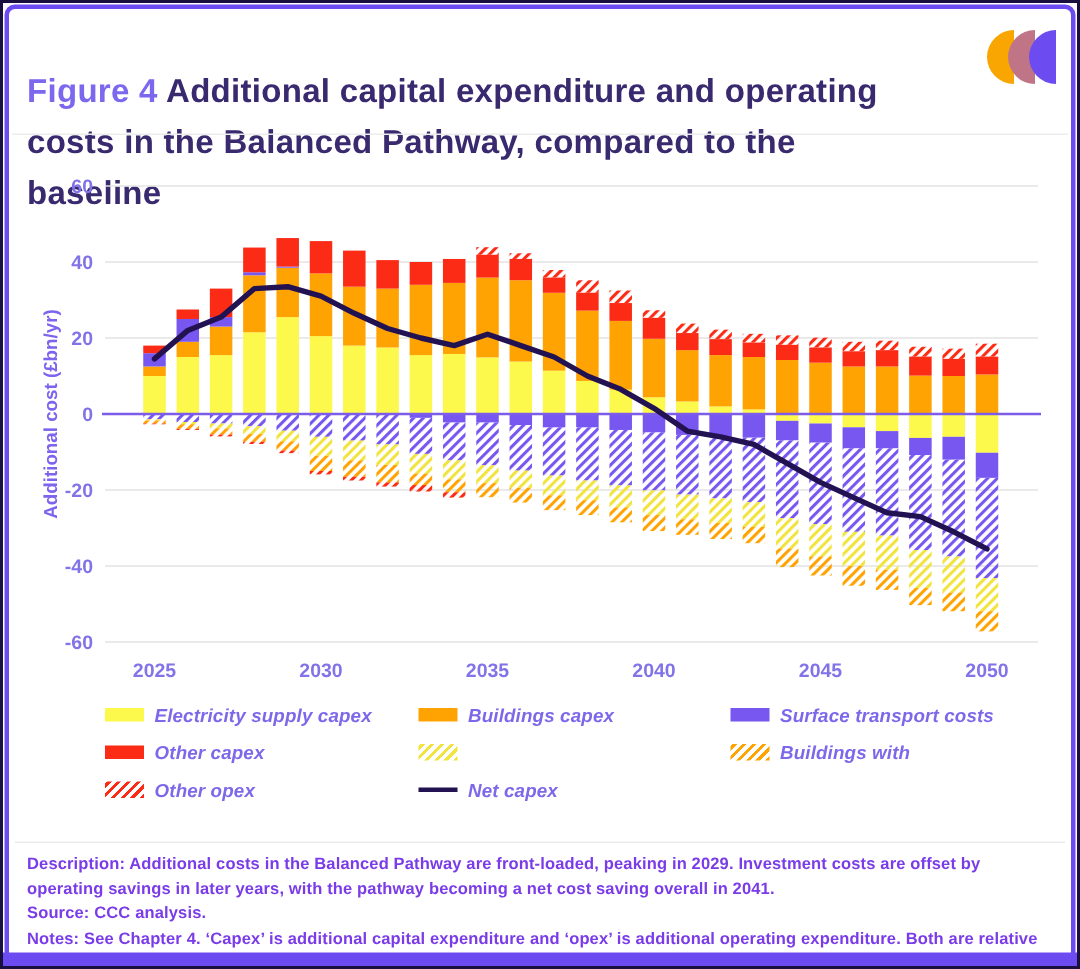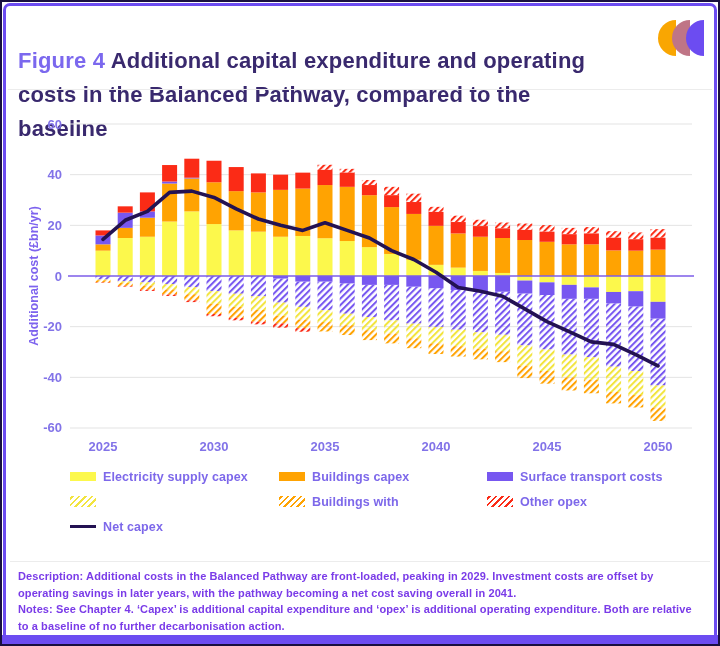--- a/index.html
+++ b/index.html
@@ -18,21 +18,21 @@
 
   .logo{position:absolute;right:16px;top:20px;display:flex;z-index:5;}
   .logo .moon{width:18px;height:36px;border-radius:18px 0 0 18px;}
   .logo .moon + .moon{margin-left:-4px;}
 
   #chart-svg{position:absolute;left:0;top:90px;display:block;}
 
   .legend{position:absolute;left:70px;top:464px;width:630px;
           display:grid;grid-template-columns:209px 208px 213px;grid-auto-rows:25px;}
   .legend-item{display:flex;align-items:center;gap:7px;
-               color:#7D68EA;font-size:12.5px;font-weight:bold;letter-spacing:.1px;white-space:nowrap;}
+               color:#7D68EA;font-size:12.5px;font-weight:bold;letter-spacing:.1px;white-space:nowrap;font-style:italic;}
   .sw{width:26px;height:9px;flex:0 0 26px;}
   .sw.hatch{height:11px;}
   .sw.line{height:3.5px;}
 
   .footer{position:absolute;left:10px;right:10px;top:561px;border-top:1px solid #ECECEC;
           padding:6px 8px 0 8px;color:#7A3BE8;font-size:11px;line-height:1.5;font-weight:bold;letter-spacing:.1px;}
   .footer p{margin:0;}
 </style>
 </head>
 <body>
@@ -311,34 +311,39 @@
     </div>
     <div class="legend-item">
       <span class="sw solid" style="background: rgb(255, 163, 2);"></span>
       <span>Buildings capex</span>
     </div>
     <div class="legend-item">
       <span class="sw solid" style="background: rgb(119, 87, 240);"></span>
       <span>Surface transport costs</span>
     </div>
     <div class="legend-item">
+      <span class="sw solid" style="background: rgb(251, 43, 22);"></span>
+      <span>Other capex</span>
+    </div>
+    <div class="legend-item">
       <span class="sw hatch" style="background: repeating-linear-gradient(-45deg, rgb(242, 228, 62) 0px, rgb(242, 228, 62) 2px, rgb(255, 255, 255) 2px, rgb(255, 255, 255) 4.6px);"></span>
     </div>
     <div class="legend-item">
       <span class="sw hatch" style="background: repeating-linear-gradient(-45deg, rgb(255, 163, 2) 0px, rgb(255, 163, 2) 2px, rgb(255, 255, 255) 2px, rgb(255, 255, 255) 4.6px);"></span>
       <span>Buildings with</span>
     </div>
     <div class="legend-item">
       <span class="sw hatch" style="background: repeating-linear-gradient(-45deg, rgb(251, 43, 22) 0px, rgb(251, 43, 22) 2px, rgb(255, 255, 255) 2px, rgb(255, 255, 255) 4.6px);"></span>
       <span>Other opex</span>
     </div>
     <div class="legend-item">
       <span class="sw line" style="background: rgb(35, 18, 82);"></span>
       <span>Net capex</span>
     </div>
   </div>
 
 <div class="footer">
   <p>Description: Additional costs in the Balanced Pathway are front-loaded, peaking in 2029. Investment costs are offset by operating savings in later years, with the pathway becoming a net cost saving overall in 2041.</p>
+  <p>Source: CCC analysis.</p>
   <p>Notes: See Chapter 4. ‘Capex’ is additional capital expenditure and ‘opex’ is additional operating expenditure. Both are relative to a baseline of no further decarbonisation action.</p>
 </div>
 
 <div class="bottom-bar"></div>
 
 </body></html>

